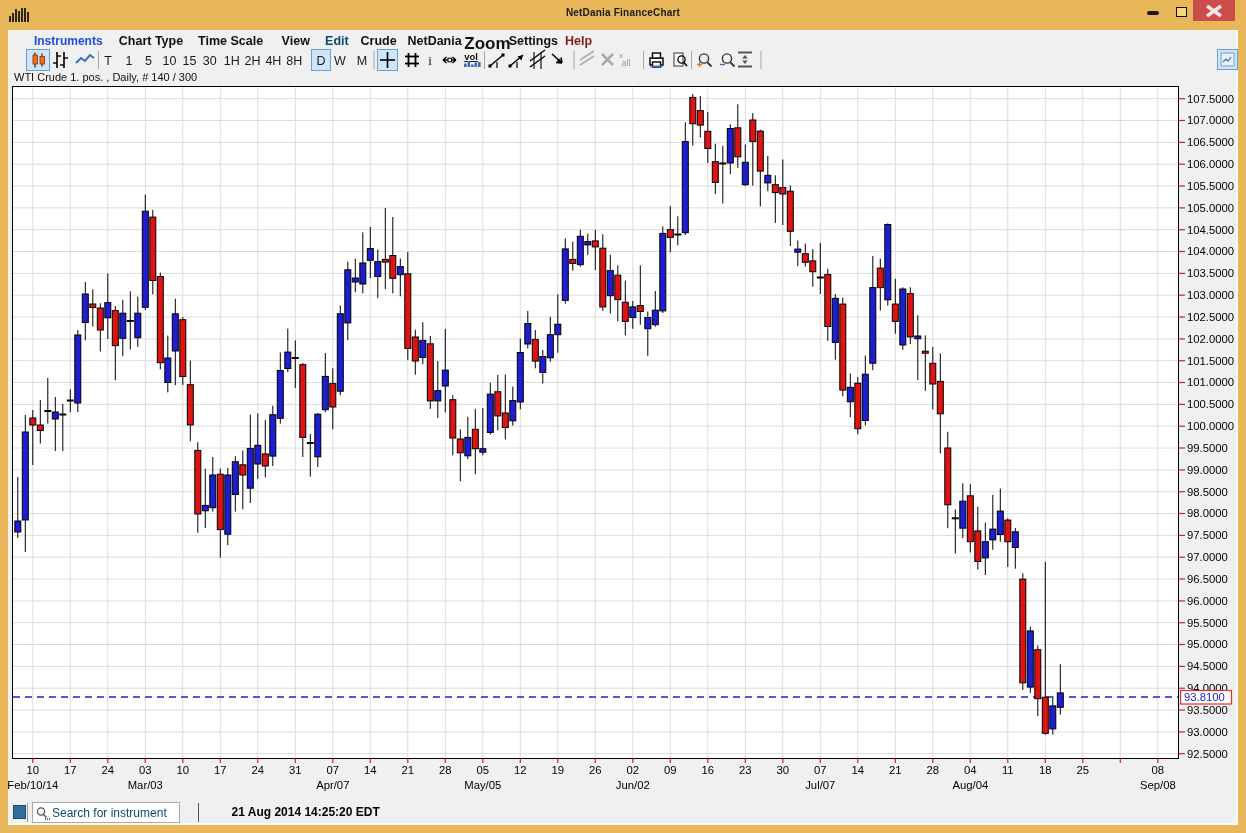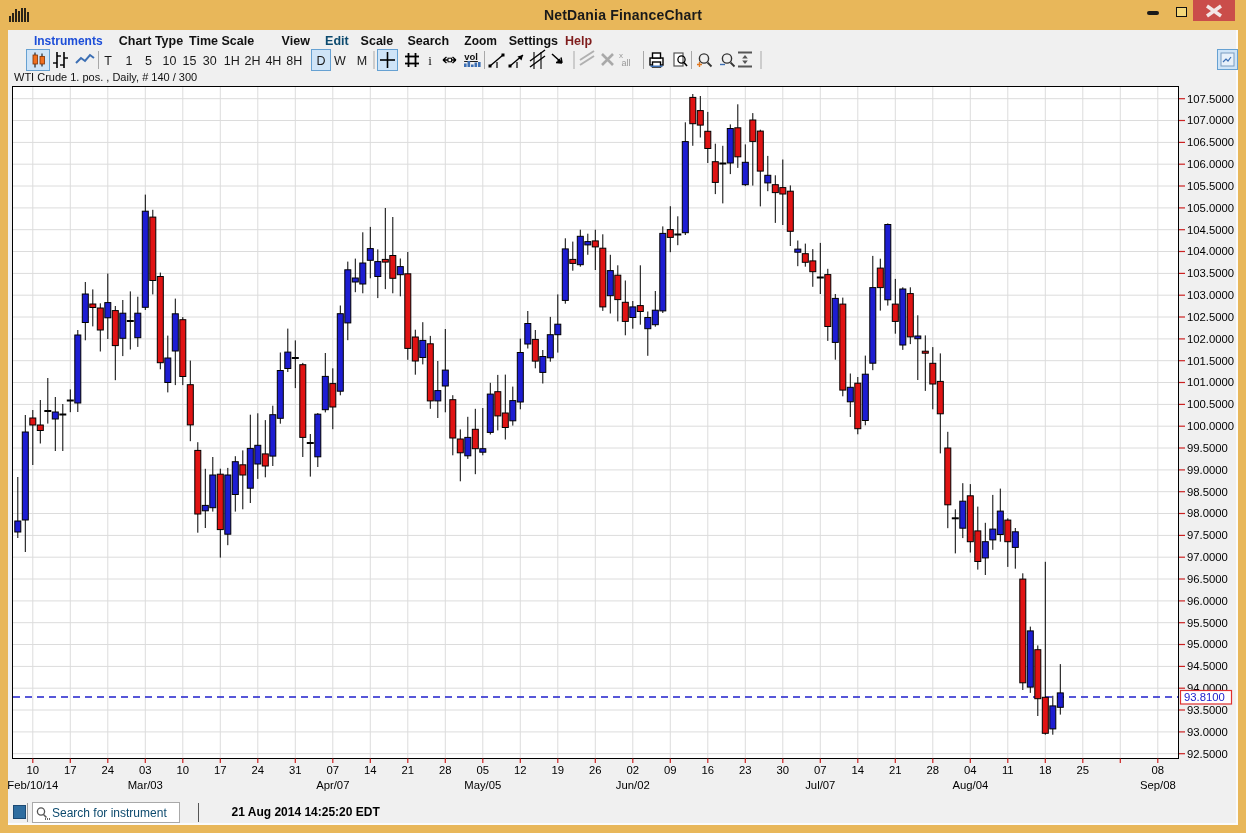--- a/index.html
+++ b/index.html
@@ -1,19 +1,19 @@
 <!DOCTYPE html>
 <html><head><meta charset="utf-8">
 <style>
   html,body { margin:0; padding:0; }
   body { width:1246px; height:833px; position:relative; overflow:hidden;
          font-family:"Liberation Sans", sans-serif; background:#e8b75a; }
   .client { position:absolute; left:8px; top:30px; width:1230px; height:795px; background:#f0f0f0; }
   .title { position:absolute; left:0; top:0; width:100%; text-align:center; top:7px;
-            font-size:14px; font-weight:bold; color:#1a1a1a; letter-spacing:0.2px; }
+            font-size:10px; font-weight:bold; color:#1a1a1a; letter-spacing:0.2px; }
   .instrip { position:absolute; background:#fbfbfb; }
   .min { position:absolute; left:1147px; top:11px; width:12px; height:3.5px; background:#1a1a1a; border-radius:2px; }
   .restore { position:absolute; left:1175.5px; top:6.5px; width:9px; height:8px; border:1.6px solid #111; background:#f5d87a; }
   .close { position:absolute; left:1193px; top:0px; width:42px; height:21px; background:#ca4d4a; }
   .wti { position:absolute; left:14px; top:70.5px; font-size:11px; color:#111; }
   .statusbox { position:absolute; left:31.5px; top:802px; width:146px; height:19px; background:#fff; border:1px solid #a9a9a9; }
   .searchtxt { position:absolute; left:52px; top:806px; font-size:12px; color:#0c4a6e; }
   .bluesq { position:absolute; left:13px; top:805px; width:11px; height:12px; background:#2e6da0; border:1px solid #1c4a73; }
   .vsep1 { position:absolute; left:26.5px; top:803px; width:1px; height:19px; background:#9a9a9a; }
   .vsep2 { position:absolute; left:197.5px; top:803px; width:1px; height:19px; background:#555; }
@@ -34,26 +34,26 @@
     <rect x="27" y="12" width="2" height="10" fill="#2a2418"></rect>
   </svg>
   <div class="min"></div>
   <div class="restore"></div>
   <div class="close"></div>
   <svg width="20" height="16" viewBox="0 0 20 16" style="position:absolute;left:1204px;top:3px">
     <path d="M3 3 L17 13 M17 3 L3 13" stroke="#f3e6e6" stroke-width="3.4"></path>
   </svg>
   <span style="position:absolute;left:33.9px;top:34px;font-weight:bold;font-size:12px;color:#1d4ed8">Instruments</span>
 <span style="position:absolute;left:118.8px;top:34px;font-weight:bold;font-size:12.5px;color:#111">Chart Type</span>
-<span style="position:absolute;left:189px;top:34px;font-weight:bold;font-size:12.5px;color:#111">Time Scale</span>
+<span style="position:absolute;left:198px;top:34px;font-weight:bold;font-size:12.5px;color:#111">Time Scale</span>
 <span style="position:absolute;left:281.6px;top:34px;font-weight:bold;font-size:12.5px;color:#111">View</span>
 <span style="position:absolute;left:325.1px;top:34px;font-weight:bold;font-size:12.5px;color:#0c4a6e">Edit</span>
-<span style="position:absolute;left:360.6px;top:34px;font-weight:bold;font-size:12.5px;color:#111">Scale</span>
-<span style="position:absolute;left:407.5px;top:34px;font-weight:bold;font-size:12.5px;color:#111">Search</span>
-<span style="position:absolute;left:464.3px;top:34px;font-weight:bold;font-size:12px;color:#111">Zoom</span>
+<span style="position:absolute;left:360.6px;top:34px;font-weight:bold;font-size:12.5px;color:#111">Crude</span>
+<span style="position:absolute;left:407.5px;top:34px;font-weight:bold;font-size:12.5px;color:#111">NetDania</span>
+<span style="position:absolute;left:464.3px;top:34px;font-weight:bold;font-size:17px;color:#111">Zoom</span>
 <span style="position:absolute;left:508.7px;top:34px;font-weight:bold;font-size:12.5px;color:#111">Settings</span>
 <span style="position:absolute;left:565px;top:34px;font-weight:bold;font-size:12.5px;color:#7f1d1d">Help</span>
   <svg width="1246" height="833" viewBox="0 0 1246 833" style="position:absolute;left:0;top:0" font-family="Liberation Sans, sans-serif">
     <rect x="26.5" y="49.5" width="23" height="21" fill="#cfe4f7" stroke="#66a1d2" stroke-width="1"></rect>
     <line x1="35" y1="52.5" x2="35" y2="67.5" stroke="#000" stroke-width="1"></line>
     <rect x="33" y="55" width="4.5" height="9" fill="#f07020" stroke="#803000" stroke-width="0.8"></rect>
     <line x1="42" y1="53.5" x2="42" y2="66.5" stroke="#000" stroke-width="1"></line>
     <rect x="40" y="56.5" width="4.5" height="7.5" fill="#f07020" stroke="#803000" stroke-width="0.8"></rect>
     <line x1="57" y1="52" x2="57" y2="68" stroke="#000" stroke-width="1.6"></line>
     <line x1="57" y1="56" x2="61" y2="56" stroke="#000" stroke-width="1.4"></line>

